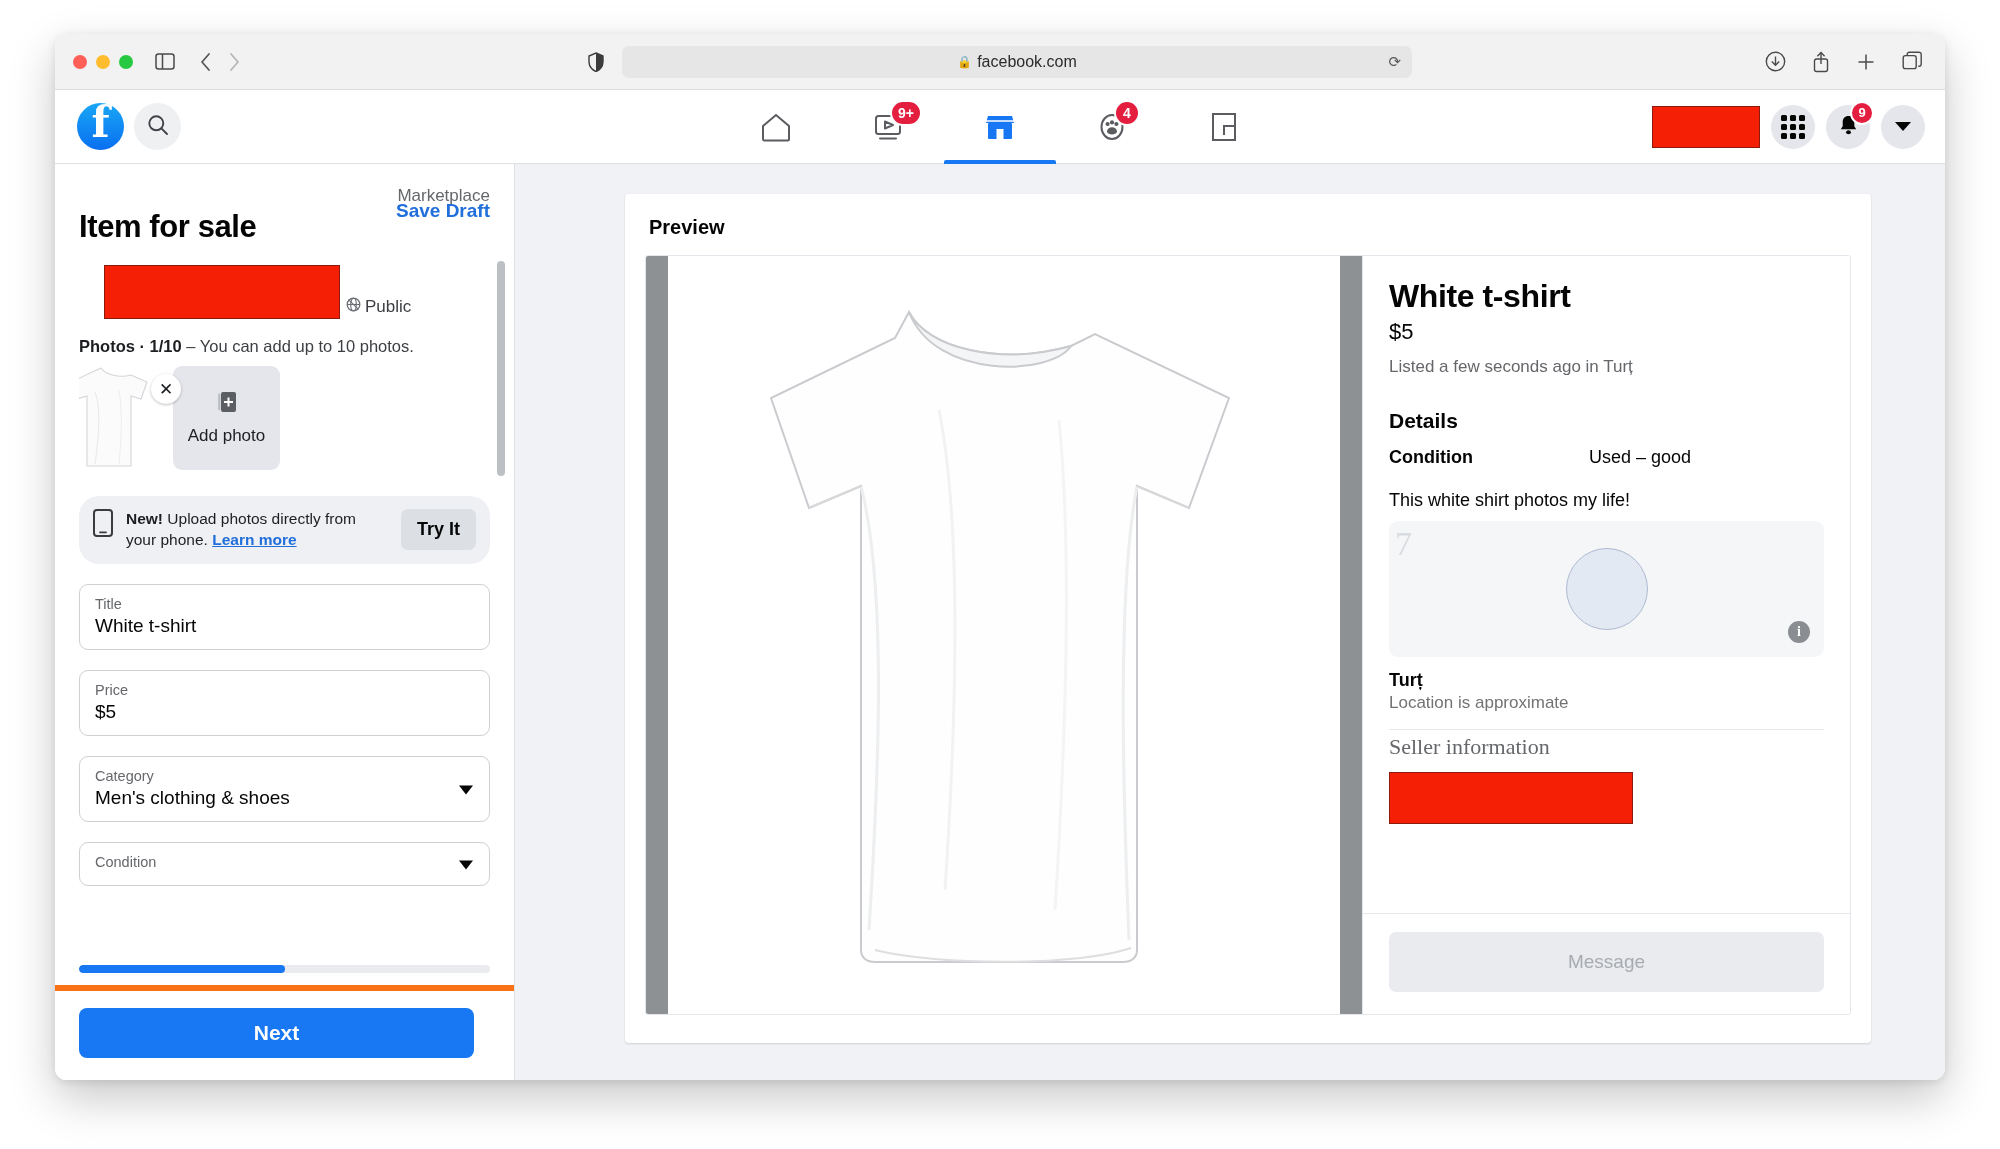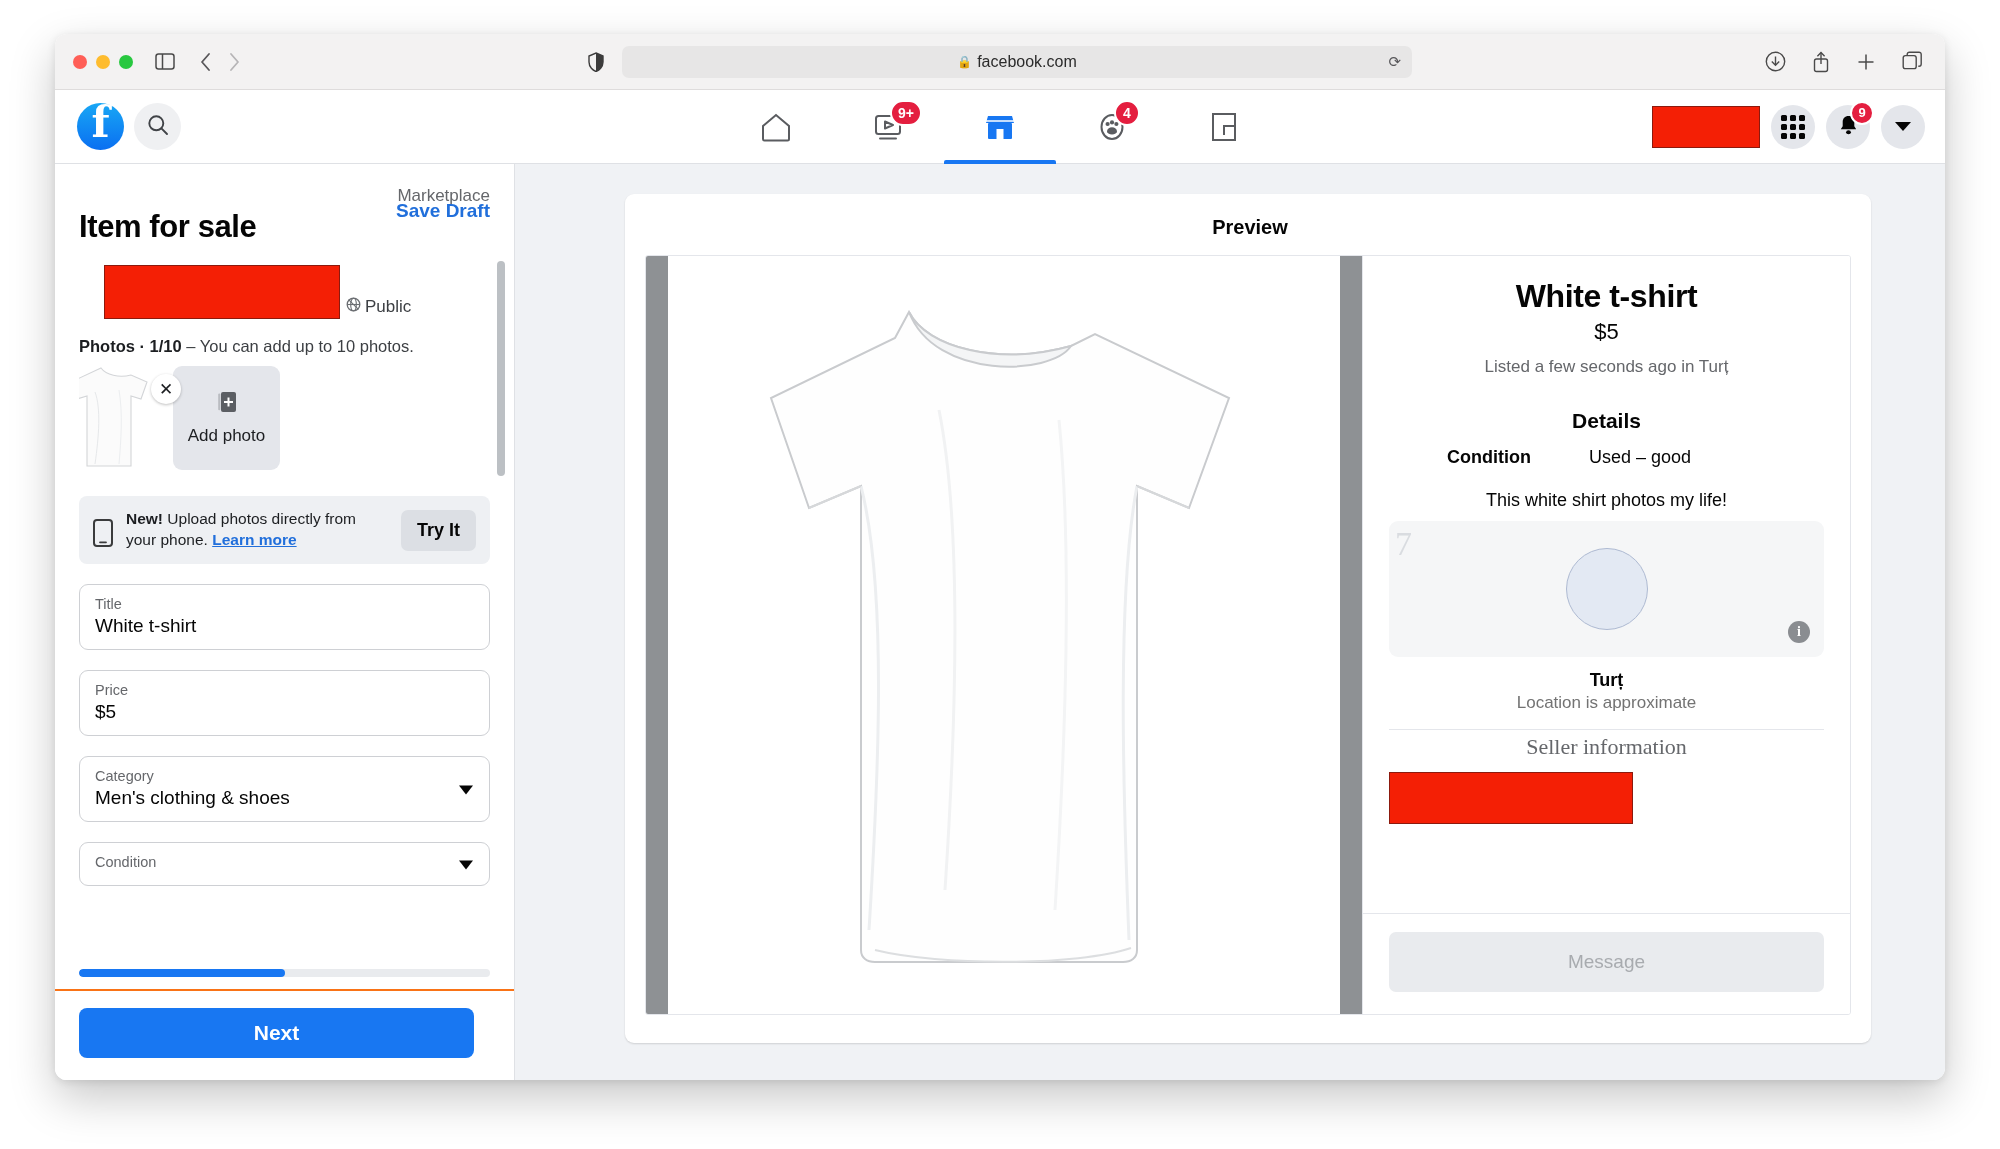--- a/index.html
+++ b/index.html
@@ -256,23 +256,23 @@
     border-radius: 9px;
     display: flex; flex-direction: column;
     align-items: center; justify-content: center; gap: 7px;
     color: #3a3b3c;
   }
   .add-photo span { font-size: 17px; color: #1c1e21; }
 
   .promo {
     margin-top: 26px;
     background: #eef0f3;
-    border-radius: 8px;
+    border-radius: 20px;
     padding: 13px 14px;
-    display: flex; align-items: flex-end; gap: 13px;
+    display: flex; align-items: flex-start; gap: 13px;
   }
   .promo-text {
     flex: 1;
     font-size: 15.5px; line-height: 1.35; color: #1c1e21;
   }
   .promo-text b { font-weight: 700; }
   .promo-text a { color: #216fdb; font-weight: 600; }
   .try-it {
     background: #dcdfe4;
     border-radius: 7px;
@@ -304,42 +304,41 @@
     background: #fff;
   }
   .progress-track {
     height: 8px; background: #e9ebee; border-radius: 4px;
     overflow: hidden;
   }
   .progress-fill {
     height: 8px; background: #1877f2; border-radius: 4px;
   }
   .composer-footer {
-    border-top: 2px solid #f97316;
+    border-top: 6px solid #f97316;
     padding: 17px 40px 22px 24px;
     background: #fff;
   }
   .next-btn {
     width: 100%; height: 50px;
     background: #1877f2; border-radius: 8px;
     color: #fff; font-size: 21px; font-weight: 700;
     display: flex; align-items: center; justify-content: center;
   }
 
   
   .preview-area {
     flex: 1;
     padding: 30px 74px 0 110px;
   }
   .preview-card {
     background: #fff;
-    border-radius: 9px;
+    border-radius: 4px;
     box-shadow: 0 1px 2px rgba(0,0,0,0.14);
     padding: 20px 20px 28px 20px;
-    text-align: center;
   }
   .preview-title {
     font-size: 20px; font-weight: 700; color: #050505;
     margin: 2px 0 16px 4px;
   }
   .listing {
     display: flex;
     border: 1px solid #e4e6eb;
     border-radius: 3px;
     overflow: hidden;

